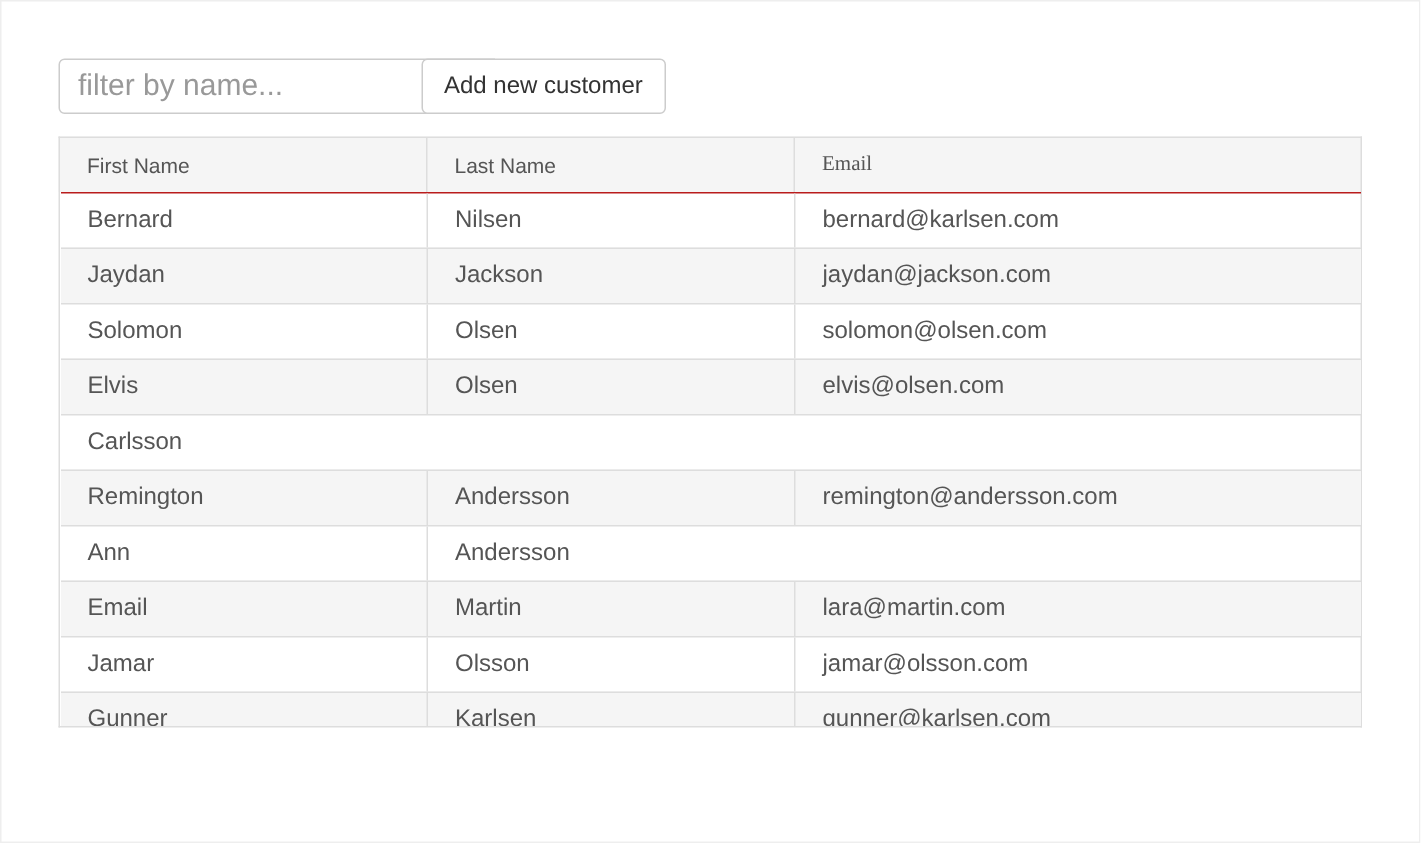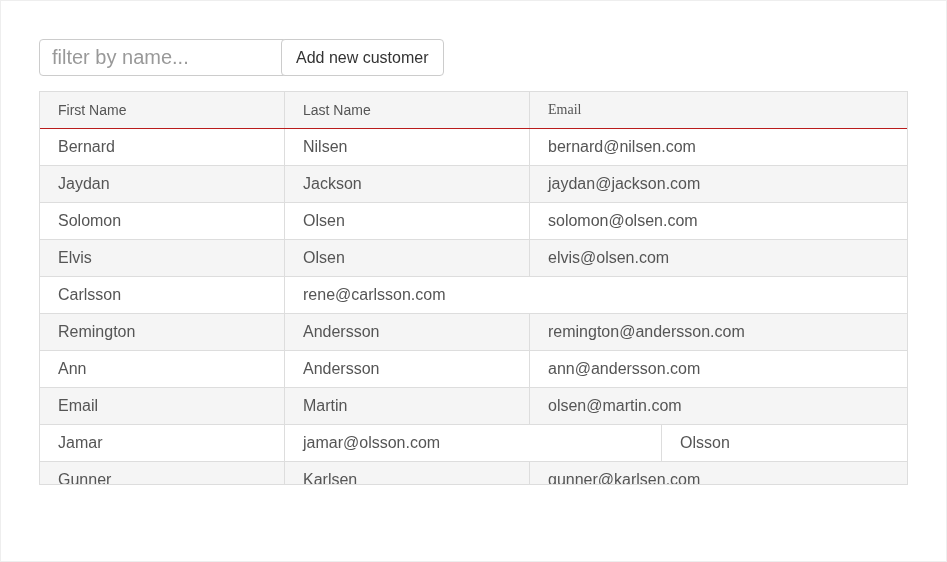--- a/index.html
+++ b/index.html
@@ -56,60 +56,58 @@
   <div class="table-wrap">
     <div class="table-header">
       <div class="th col-first">First Name</div>
       <div class="th col-last">Last Name</div>
       <div class="th col-email">Email</div>
     </div>
     <div class="table-body" id="tbody">
         <div class="tr">
           <div class="td col-first">Bernard</div>
           <div class="td col-last">Nilsen</div>
-          <div class="td col-email">bernard@nilsen.com</div>
+          <div class="td col-email">bernard@karlsen.com</div>
         </div>
         <div class="tr">
           <div class="td col-first">Jaydan</div>
           <div class="td col-last">Jackson</div>
           <div class="td col-email">jaydan@jackson.com</div>
         </div>
         <div class="tr">
           <div class="td col-first">Solomon</div>
           <div class="td col-last">Olsen</div>
           <div class="td col-email">solomon@olsen.com</div>
         </div>
         <div class="tr">
           <div class="td col-first">Elvis</div>
           <div class="td col-last">Olsen</div>
           <div class="td col-email">elvis@olsen.com</div>
         </div>
         <div class="tr">
           <div class="td col-last">Carlsson</div>
-          <div class="td col-email">rene@carlsson.com</div>
         </div>
         <div class="tr">
           <div class="td col-first">Remington</div>
           <div class="td col-last">Andersson</div>
           <div class="td col-email">remington@andersson.com</div>
         </div>
         <div class="tr">
           <div class="td col-first">Ann</div>
           <div class="td col-last">Andersson</div>
-          <div class="td col-email">ann@andersson.com</div>
         </div>
         <div class="tr">
           <div class="td col-first">Email</div>
           <div class="td col-last">Martin</div>
-          <div class="td col-email">olsen@martin.com</div>
+          <div class="td col-email">lara@martin.com</div>
         </div>
         <div class="tr">
           <div class="td col-first">Jamar</div>
+          <div class="td col-last">Olsson</div>
           <div class="td col-email">jamar@olsson.com</div>
-          <div class="td col-last">Olsson</div>
         </div>
         <div class="tr">
           <div class="td col-first">Gunner</div>
           <div class="td col-last">Karlsen</div>
           <div class="td col-email">gunner@karlsen.com</div>
         </div>
       </div>
   </div>
 
 </div>

